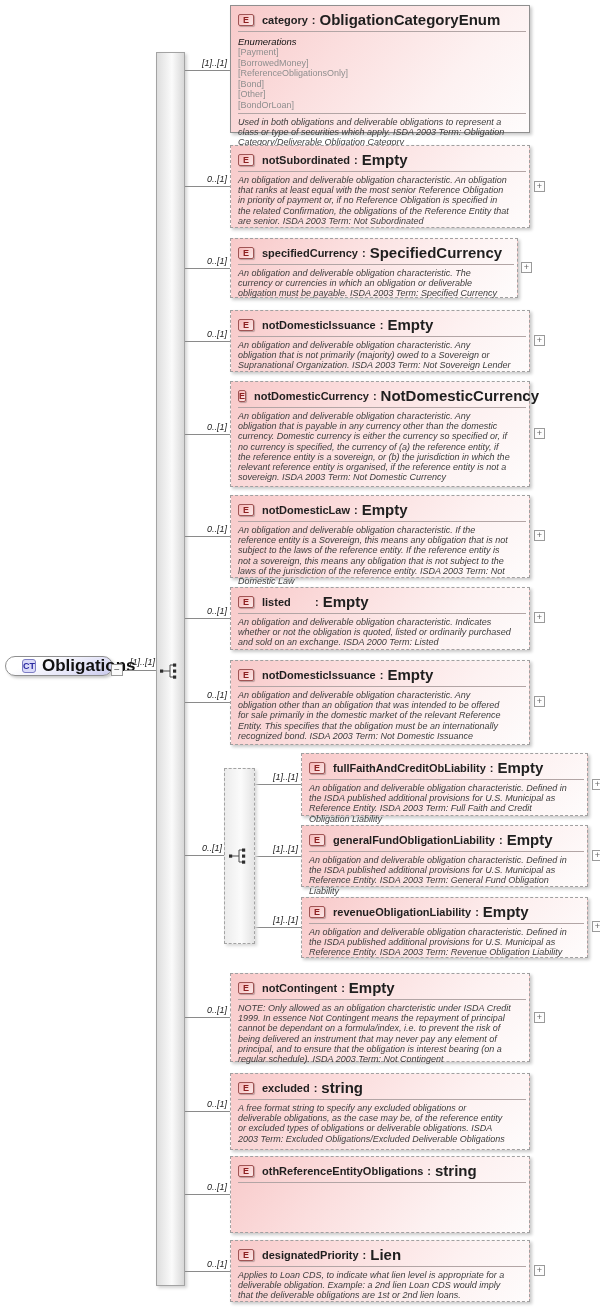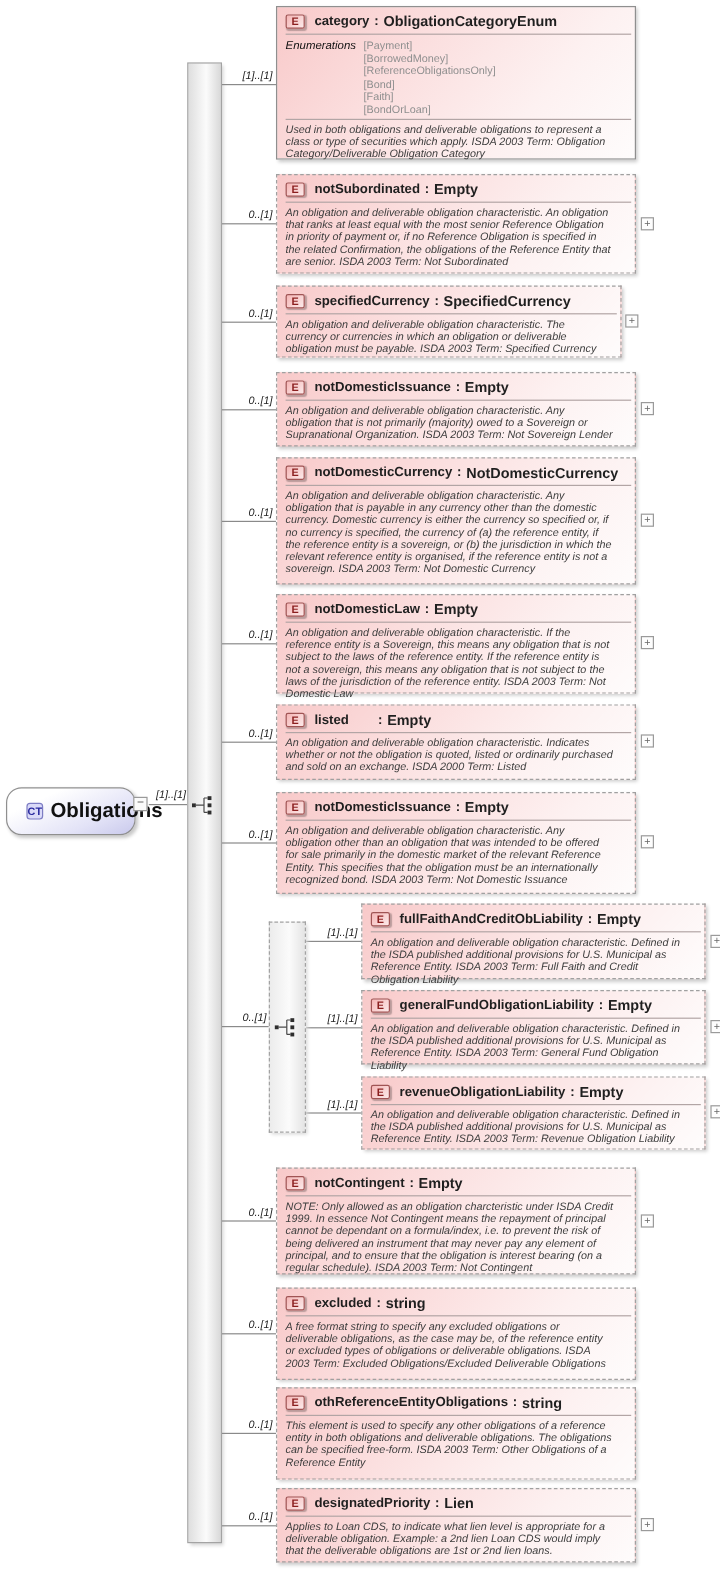--- a/index.html
+++ b/index.html
@@ -10,21 +10,21 @@
   }
   
   .hl { position:absolute; height:1px; background:#8a8a8a; }
   
   .card {
     position:absolute; font-size:9px; font-style:italic; font-weight:normal;
     color:#1c1c1c; text-align:right; white-space:nowrap;
   }
   
   .ctnode {
-    position:absolute; left:5px; top:656px; width:108px; height:40px;
+    position:absolute; left:5px; top:656px; width:108px; height:20px;
     border:1px solid #8f8f8f; border-radius:13px;
     background:linear-gradient(155deg,#ffffff 25%, #e3e3f7 70%, #c9c9ec 100%);
     box-shadow:2px 2px 3px #c9c9c9;
     display:flex; align-items:center; padding-left:16px;
   }
   .ctbadge {
     display:inline-block; width:22px; height:14px; line-height:13px; text-align:center;
     border:1px solid #7d7dc4; border-radius:3px; background:#dadaf8;
     color:#2a2aa0; font-size:9px; font-weight:bold; margin-right:6px;
   }
@@ -59,27 +59,27 @@
   .ebadge {
     display:inline-block; width:16px; height:12px; line-height:11px; text-align:center;
     border:1px solid #a05454; border-radius:2px;
     background:linear-gradient(135deg,#f5b6b6,#fceaea);
     color:#8b1f1f; font-size:9px; font-weight:bold; margin-right:8px;
     box-shadow:1px 1px 1px rgba(0,0,0,0.25);
   }
   .ename { font-size:11px; font-weight:bold; color:#1f1f1f; white-space:nowrap; }
   .ename.wide { min-width:49px; }
   .ecolon { font-size:11px; font-weight:bold; color:#1f1f1f; margin:0 4px; }
-  .etype { font-size:12px; font-weight:bold; color:#1f1f1f; white-space:nowrap; }
+  .etype { font-size:15px; font-weight:bold; color:#1f1f1f; white-space:nowrap; }
   .edivider { height:0; border-top:1px solid #b2a5a5; margin:0 3px 0 7px; }
   .edesc {
     padding:3px 18px 4px 7px; font-size:9px; line-height:10.2px;
     font-style:italic; color:#3d3d3d;
   }
-  .enumsec { display:flex; padding:4px 6px 3px 7px; }
+  .enumsec { display:flex; padding:4px 6px 3px 7px;flex-direction:column; }
   .enumlabel { font-size:9.5px; font-style:italic; color:#111; width:65px; flex:none; }
   .enumvals { font-size:9px; line-height:10.5px; color:#8f8f8f; }
   .enumvals span { display:block; }
   
   .plus {
     position:absolute; width:11px; height:11px; border:1px solid #9a9a9a; background:#fdfdfd;
     font-size:9px; line-height:9px; text-align:center; color:#666; cursor:pointer;
   }
 </style>
 </head>
@@ -162,21 +162,21 @@
       <span class="etype">ObligationCategoryEnum</span>
     </div>
     <div class="edivider"></div>
     <div class="enumsec">
       <span class="enumlabel">Enumerations</span>
       <span class="enumvals">
         <span>[Payment]</span>
         <span>[BorrowedMoney]</span>
         <span>[ReferenceObligationsOnly]</span>
         <span>[Bond]</span>
-        <span>[Faith]</span>
+        <span>[Other]</span>
         <span>[BondOrLoan]</span>
       </span>
     </div>
     <div class="edivider"></div>
     <div class="edesc">Used in both obligations and deliverable obligations to represent a class or type of securities which apply. ISDA 2003 Term: Obligation Category/Deliverable Obligation Category</div>
   </div>
 
   <div class="ebox" style="top:145px; height:83px;">
     <div class="ehead">
         <span class="ebadge">E</span>
@@ -321,21 +321,20 @@
   </div>
 
   <div class="ebox" style="top:1156px; height:77px;">
     <div class="ehead">
         <span class="ebadge">E</span>
         <span class="ename">othReferenceEntityObligations</span>
         <span class="ecolon">:</span>
         <span class="etype">string</span>
       </div>
     <div class="edivider"></div>
-    <div class="edesc">This element is used to specify any other obligations of a reference entity in both obligations and deliverable obligations. The obligations can be specified free-form. ISDA 2003 Term: Other Obligations of a Reference Entity</div>
   </div>
 
   <div class="ebox" style="top:1240px; height:62px;">
     <div class="ehead">
         <span class="ebadge">E</span>
         <span class="ename">designatedPriority</span>
         <span class="ecolon">:</span>
         <span class="etype">Lien</span>
       </div>
     <div class="edivider"></div>

